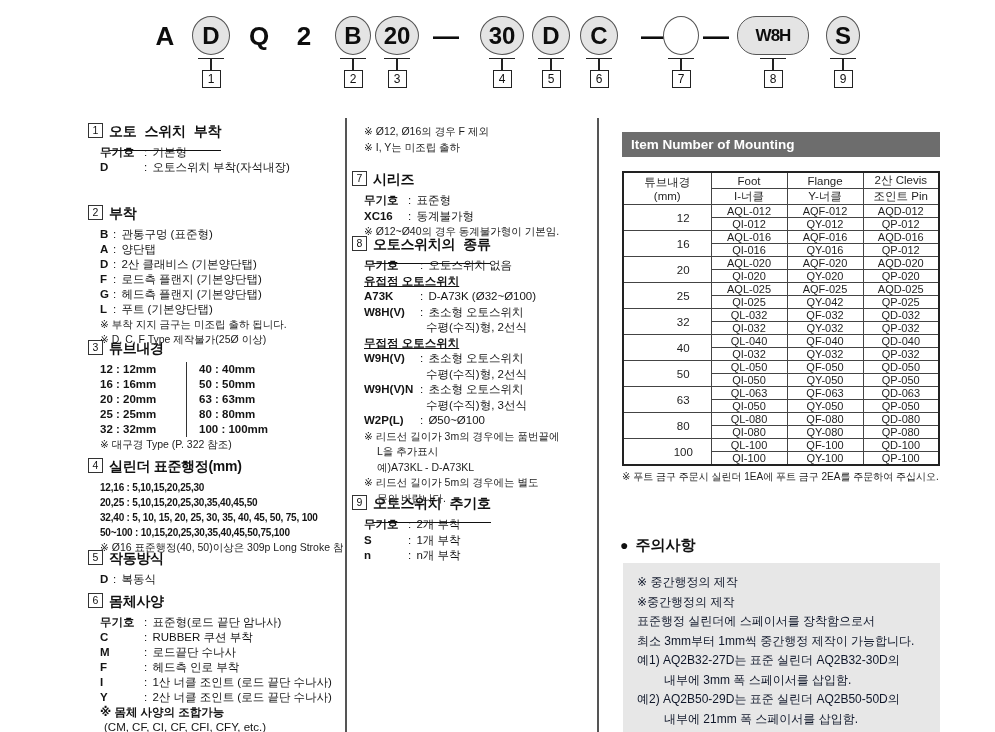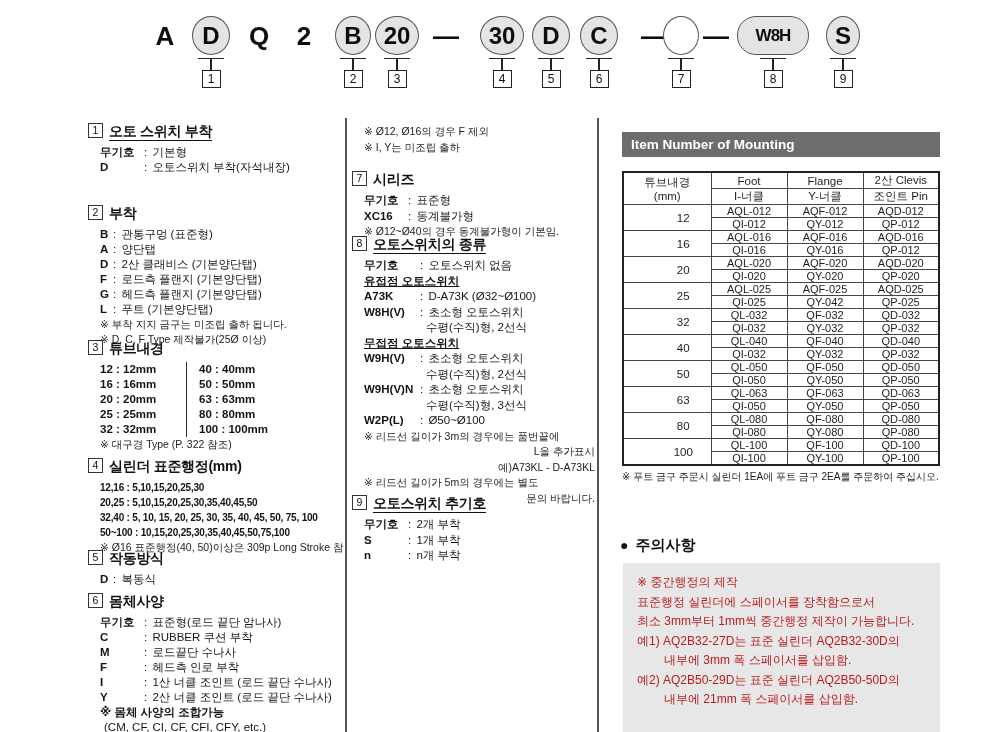--- a/index.html
+++ b/index.html
@@ -51,31 +51,31 @@
   .section { position:absolute; left:0; width:100%; }
   #sec-1 { top:4px; }   #sec-2 { top:86px; }  #sec-3 { top:221px; }
   #sec-4 { top:339px; } #sec-5 { top:431px; } #sec-6 { top:474px; }
   #sec-mn { top:6px; }  #sec-7 { top:52px; }  #sec-8 { top:117px; } #sec-9 { top:376px; }
 
   .sec-head { margin-bottom:4px; white-space:nowrap; }
   .sec-num { display:inline-block; width:15px; height:15px; border:1.2px solid #333;
              font-size:10.5px; line-height:13px; text-align:center; margin-right:6px;
              vertical-align:2px; background:#fff; }
   .sec-title { font-size:14px; font-weight:bold; letter-spacing:-0.3px; }
-  .sec-title.u { border-bottom:1.3px solid #111; padding-bottom:1px; }
+  .sec-title.u { border-bottom:1.3px solid #111; padding-bottom:10px;font-family:Liberation Mono, monospace; }
 
   .line { font-size:11.5px; line-height:15px; white-space:nowrap; padding-left:12px; color:#141414; }
   #col-mid .line { line-height:15.5px; }
   .line .k { display:inline-block; font-weight:bold; }
   .line .c { padding-right:2px; }
   #sec-1 .k, #sec-6 .k, #sec-7 .k, #sec-9 .k { width:44px; }
   #sec-8 .k { width:56px; }
   #sec-2 .k, #sec-5 .k { width:13px; }
   .t-note, .t-note-indent { font-size:10.5px; line-height:14.5px; color:#1c1c1c; }
-  .t-note-indent { padding-left:25px;text-align:right; }
+  .t-note-indent { padding-left:25px; }
   .t-indent { }
   #sec-8 .t-indent { padding-left:74px; }
   #sec-6 .t-indent { padding-left:16px; }
   .t-bold { font-weight:bold; }
   .t-subhead { font-weight:bold; text-decoration:underline; }
   .t-pair { display:flex; font-weight:bold; }
   .t-pair .pl { width:86px; }
   .t-pair .pr { border-left:1.5px solid #333; padding-left:12px; flex:1; }
   #sec-4 .t-text { font-size:10px; letter-spacing:-0.2px; font-weight:bold; }
 
@@ -96,21 +96,21 @@
   #mount-table tr.r2 td { border-top:1px solid #8a8a8a; }
   #mount-table thead tr:first-child th { border-bottom:1px solid #444; }
   #mount-table tbody tr:first-child td { border-top:1.6px solid #1a1a1a; }
   .tfoot { margin-top:4px; font-size:10px; white-space:nowrap; overflow:hidden; width:318px; color:#1a1a1a; }
 
   
   .caution-head { position:absolute; left:620px; top:536px; font-size:15px; font-weight:bold; }
   .caution-head .bullet { font-size:14px; margin-right:7px; }
   .caution-box { position:absolute; left:623px; top:563px; width:317px; height:169px;
                  background:var(--caution-bg,#e7e7e7); padding:10px 0 0 14px; overflow:hidden; }
-  .caution-box .cl { font-size:12px; line-height:19.5px; white-space:nowrap; color:#b91c1c; }
+  .caution-box .cl { font-size:12px; line-height:19.5px; white-space:nowrap; color:#0f172a; }
   .caution-box .cl.i { padding-left:27px; }
 </style>
 </head>
 <body>
 
 <div class="page">
 
   <div class="code-row">
       <div class="code-item shape-plain">
         <div class="glyph">A</div>
@@ -415,20 +415,21 @@
         </tbody>
       </table>
     <div class="tfoot">※ 푸트 금구 주문시 실린더 1EA에 푸트 금구 2EA를 주문하여 주십시오.</div>
   </div>
 
   <div class="caution-head">
     <span class="bullet">●</span><span>주의사항</span>
   </div>
   <div class="caution-box" id="caution-box">
       <div class="cl">※ 중간행정의 제작</div>
+      <div class="cl">※중간행정의 제작</div>
       <div class="cl">표준행정 실린더에 스페이서를 장착함으로서</div>
       <div class="cl">최소 3mm부터 1mm씩 중간행정 제작이 가능합니다.</div>
       <div class="cl">예1) AQ2B32-27D는 표준 실린더 AQ2B32-30D의</div>
       <div class="cl i">내부에 3mm 폭 스페이서를 삽입함.</div>
       <div class="cl">예2) AQ2B50-29D는 표준 실린더 AQ2B50-50D의</div>
       <div class="cl i">내부에 21mm 폭 스페이서를 삽입함.</div>
     </div>
 
 </div>
 

